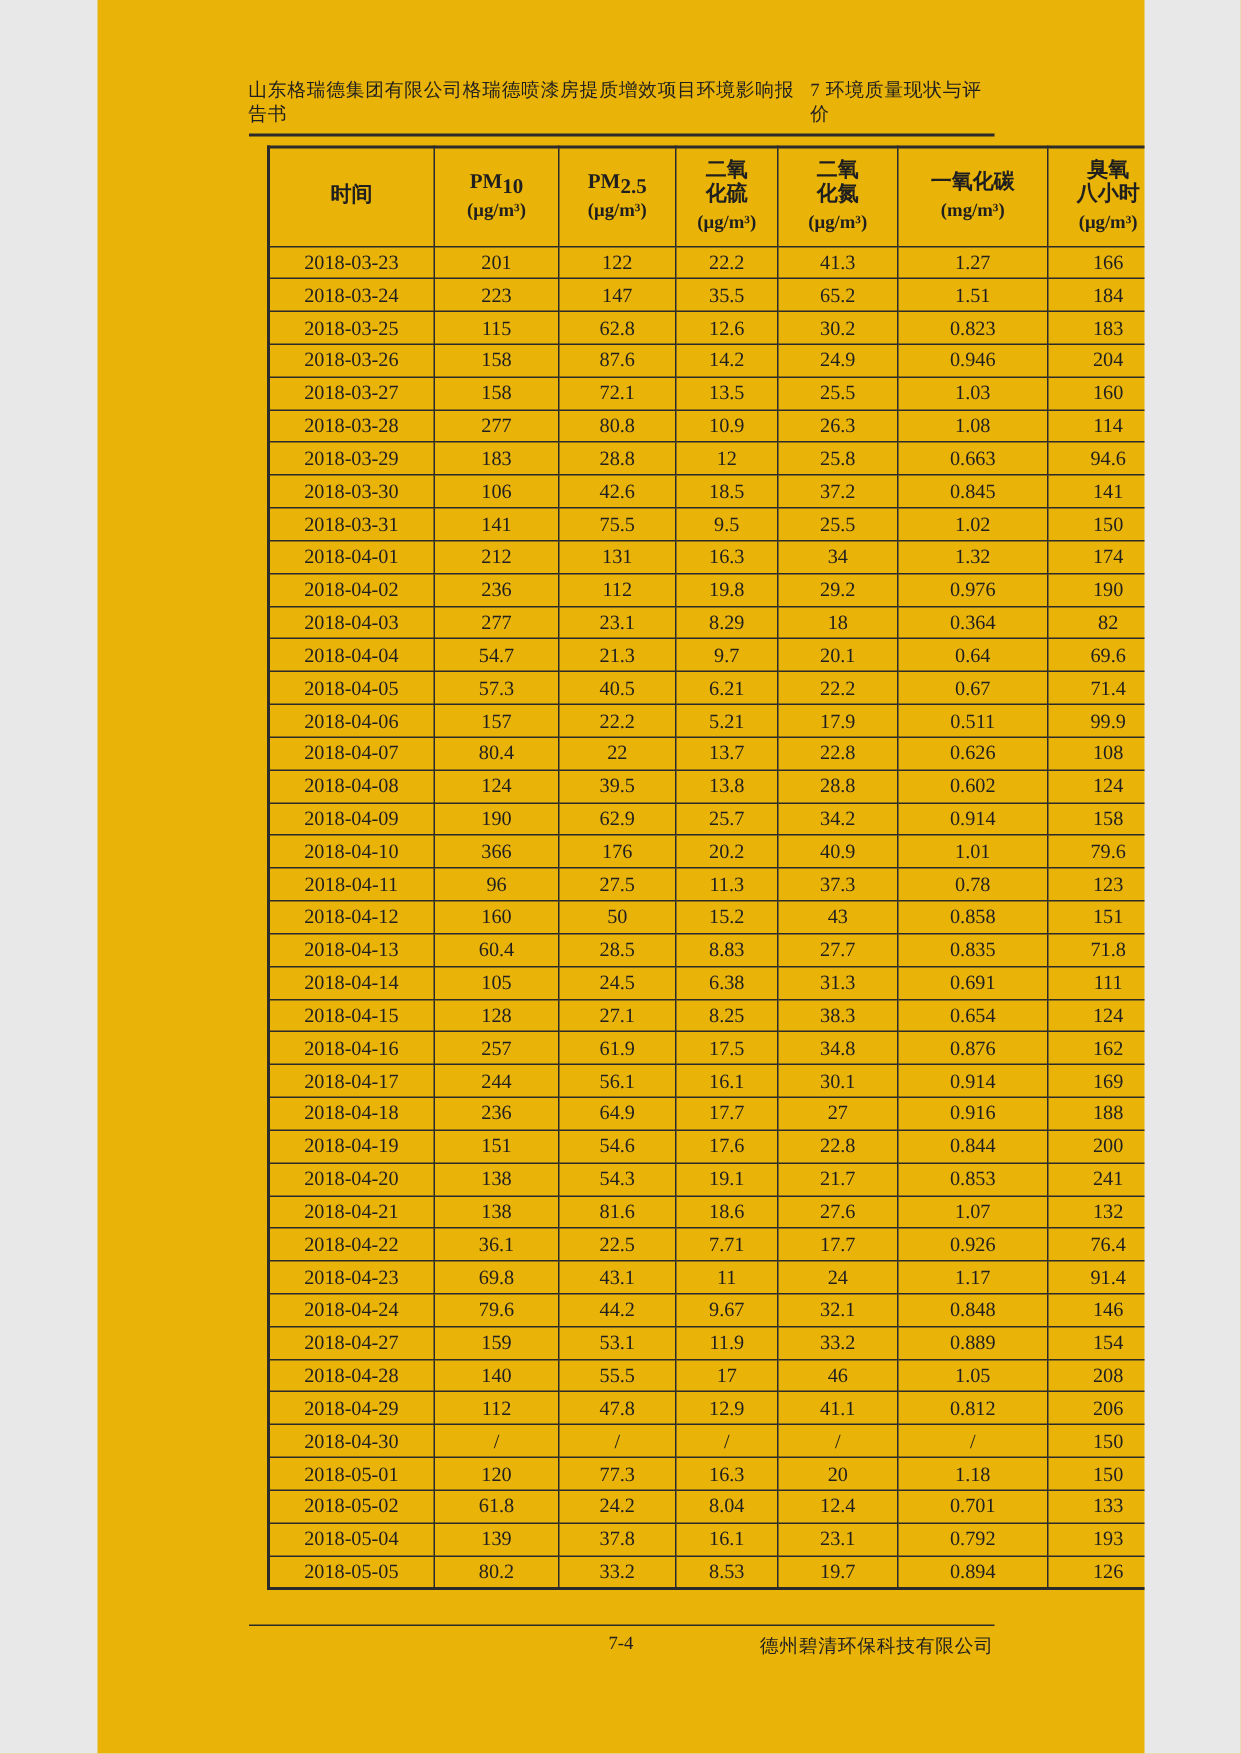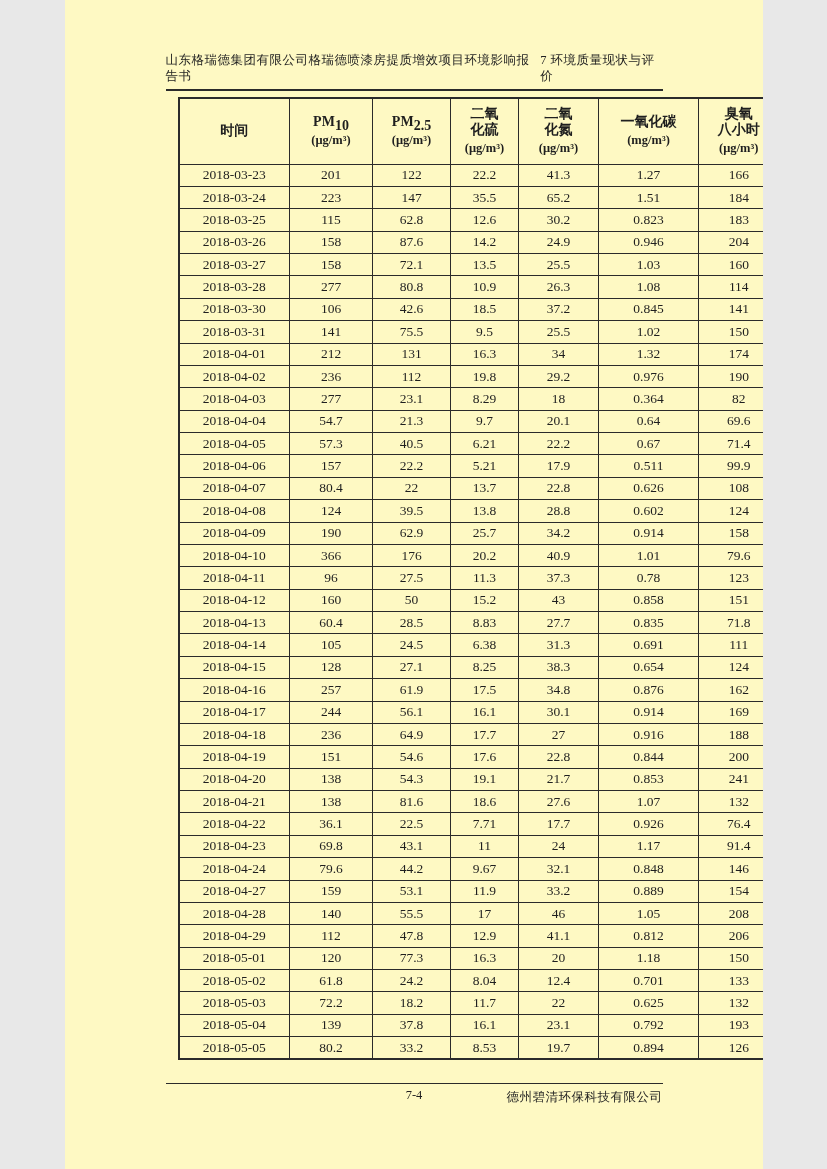--- a/index.html
+++ b/index.html
@@ -1,21 +1,21 @@
 <!DOCTYPE html>
 <html><head>
 <meta charset="utf-8">
 <style>
   * { margin: 0; padding: 0; box-sizing: border-box; }
   html, body { background: #e8e8e8; }
   .page {
     position: relative;
     width: 698px;
     height: 1169px;
-    background: #fef9c3;
+    background: #eab308;
     margin: 0 auto;
     overflow: hidden;
     font-family: "Liberation Serif", "DejaVu Serif", serif;
     color: #1f1f1f;
   }
   
   .page-header {
     position: absolute;
     left: 101px;
     right: 100px;
@@ -198,20 +198,29 @@
           <tr>
             <td>2018-03-28</td>
             <td>277</td>
             <td>80.8</td>
             <td>10.9</td>
             <td>26.3</td>
             <td>1.08</td>
             <td>114</td>
           </tr>
           <tr>
+            <td>2018-03-29</td>
+            <td>183</td>
+            <td>28.8</td>
+            <td>12</td>
+            <td>25.8</td>
+            <td>0.663</td>
+            <td>94.6</td>
+          </tr>
+          <tr>
             <td>2018-03-30</td>
             <td>106</td>
             <td>42.6</td>
             <td>18.5</td>
             <td>37.2</td>
             <td>0.845</td>
             <td>141</td>
           </tr>
           <tr>
             <td>2018-03-31</td>
@@ -459,45 +468,45 @@
           <tr>
             <td>2018-04-29</td>
             <td>112</td>
             <td>47.8</td>
             <td>12.9</td>
             <td>41.1</td>
             <td>0.812</td>
             <td>206</td>
           </tr>
           <tr>
+            <td>2018-04-30</td>
+            <td>/</td>
+            <td>/</td>
+            <td>/</td>
+            <td>/</td>
+            <td>/</td>
+            <td>150</td>
+          </tr>
+          <tr>
             <td>2018-05-01</td>
             <td>120</td>
             <td>77.3</td>
             <td>16.3</td>
             <td>20</td>
             <td>1.18</td>
             <td>150</td>
           </tr>
           <tr>
             <td>2018-05-02</td>
             <td>61.8</td>
             <td>24.2</td>
             <td>8.04</td>
             <td>12.4</td>
             <td>0.701</td>
             <td>133</td>
-          </tr>
-          <tr>
-            <td>2018-05-03</td>
-            <td>72.2</td>
-            <td>18.2</td>
-            <td>11.7</td>
-            <td>22</td>
-            <td>0.625</td>
-            <td>132</td>
           </tr>
           <tr>
             <td>2018-05-04</td>
             <td>139</td>
             <td>37.8</td>
             <td>16.1</td>
             <td>23.1</td>
             <td>0.792</td>
             <td>193</td>
           </tr>

